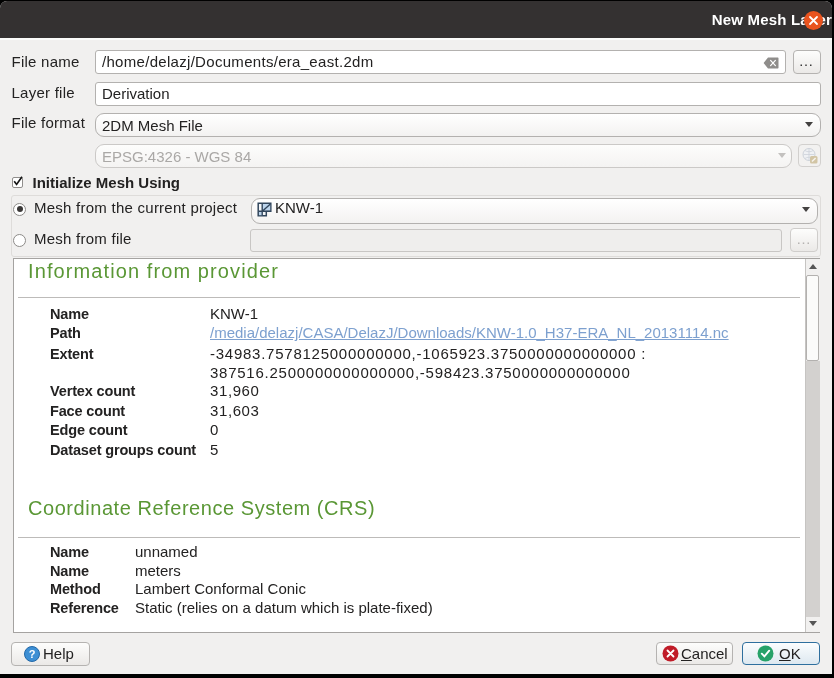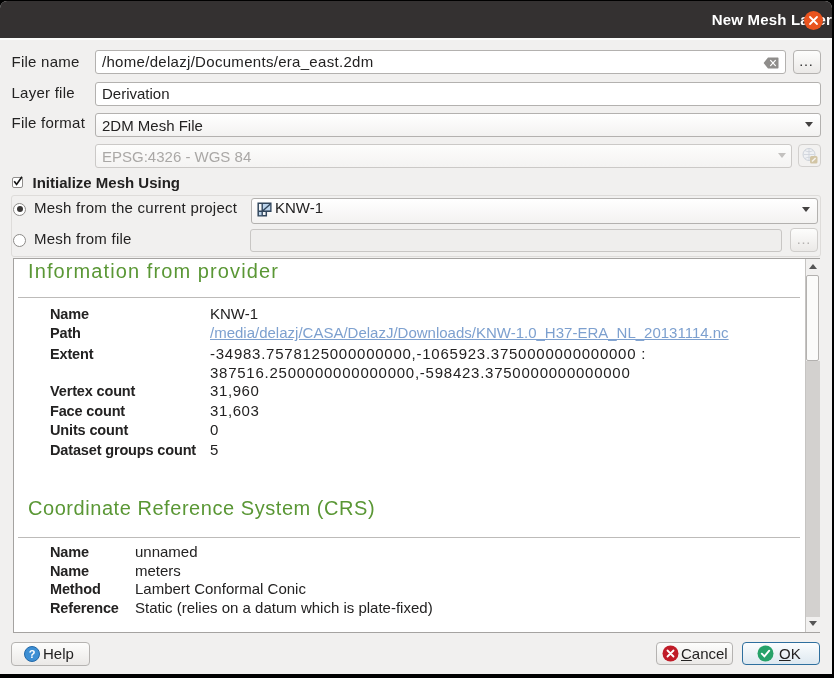--- a/index.html
+++ b/index.html
@@ -3,21 +3,21 @@
 <meta charset="utf-8">
 <style>
   html,body{margin:0;padding:0}
   body{width:834px;height:678px;background:#000;font-family:"Liberation Sans",sans-serif;position:relative;overflow:hidden}
   .win{position:absolute;left:0;top:1px;width:832px;height:673px;background:#f1f0ef;border-radius:7px 7px 0 0}
   .titlebar{position:absolute;left:0;top:0;width:832px;height:37px;background:#343131;border-radius:7px 7px 0 0;border-bottom:2px solid #fbfbfa}
   .title{position:absolute;left:0;top:0;width:832px;text-align:right;line-height:37px;color:#fff;font-weight:bold;font-size:15px;letter-spacing:.2px}
   .close{position:absolute;left:804px;top:10px;width:19px;height:19px;border-radius:50%;background:#e9541f}
   .lbl{position:absolute;font-size:15px;color:#232222;height:20px;line-height:20px;letter-spacing:.25px}
   .inp{position:absolute;background:#fff;border:1px solid #b3b1af;border-radius:3px;font-size:15px;color:#232222;line-height:22px;padding:0 0 16px 6px;box-sizing:border-box}
-  .combo{position:absolute;background:linear-gradient(#fff,#f3f2f1);border:1px solid #b3b1af;border-radius:3px;font-size:15px;color:#232222;line-height:23px;padding:0 0 10px 6px;box-sizing:border-box}
+  .combo{position:absolute;background:linear-gradient(#fff,#f3f2f1);border:1px solid #b3b1af;border-radius:9px;font-size:15px;color:#232222;line-height:23px;padding:0 0 10px 6px;box-sizing:border-box}
   .btn{position:absolute;background:linear-gradient(#fdfdfc,#ebe9e7);border:1px solid #b5b3b1;border-radius:4px;box-sizing:border-box}
   .arrow{position:absolute;width:0;height:0;border-left:4.5px solid transparent;border-right:4.5px solid transparent;border-top:5.5px solid #434140}
   .arrow.dis{border-top-color:#c3c1bf}
   .dots{font-size:15px;color:#333;letter-spacing:1px}
   .grpbox{position:absolute;left:11px;top:194px;width:810px;height:62px;border:1px solid #dedcda;border-radius:3px;box-sizing:border-box}
   .radio{position:absolute;width:13px;height:13px;border:1px solid #8d8b89;border-radius:50%;background:#fff;box-sizing:border-box}
   .radio.sel::after{content:"";position:absolute;left:2.5px;top:2.5px;width:6px;height:6px;border-radius:50%;background:#3a3837}
   .frame{position:absolute;left:13px;top:256.5px;width:807px;height:375.5px;background:#fff;border:1px solid #a5a3a1;box-sizing:border-box}
   .h2g{position:absolute;font-size:20px;color:#5a9735;height:22px;line-height:22px}
   .hr{position:absolute;height:1px;background:#bdbbb9}
@@ -107,21 +107,21 @@
     </div>
   <div class="r" style="top:380.3px">
       <b style="left:50px">Vertex count</b>
       <span style="left:210px;letter-spacing:.6px">31,960</span>
     </div>
   <div class="r" style="top:400.2px">
       <b style="left:50px">Face count</b>
       <span style="left:210px;letter-spacing:.6px">31,603</span>
     </div>
   <div class="r" style="top:419.3px">
-      <b style="left:50px">Units count</b>
+      <b style="left:50px">Edge count</b>
       <span style="left:210px">0</span>
     </div>
   <div class="r" style="top:438.8px">
       <b style="left:50px">Dataset groups count</b>
       <span style="left:210px">5</span>
     </div>
 
   <div class="h2g" style="left:28px;top:495.5px;letter-spacing:.55px">Coordinate Reference System (CRS)</div>
   <div class="hr" style="left:18px;top:535.7px;width:782px"></div>
 

